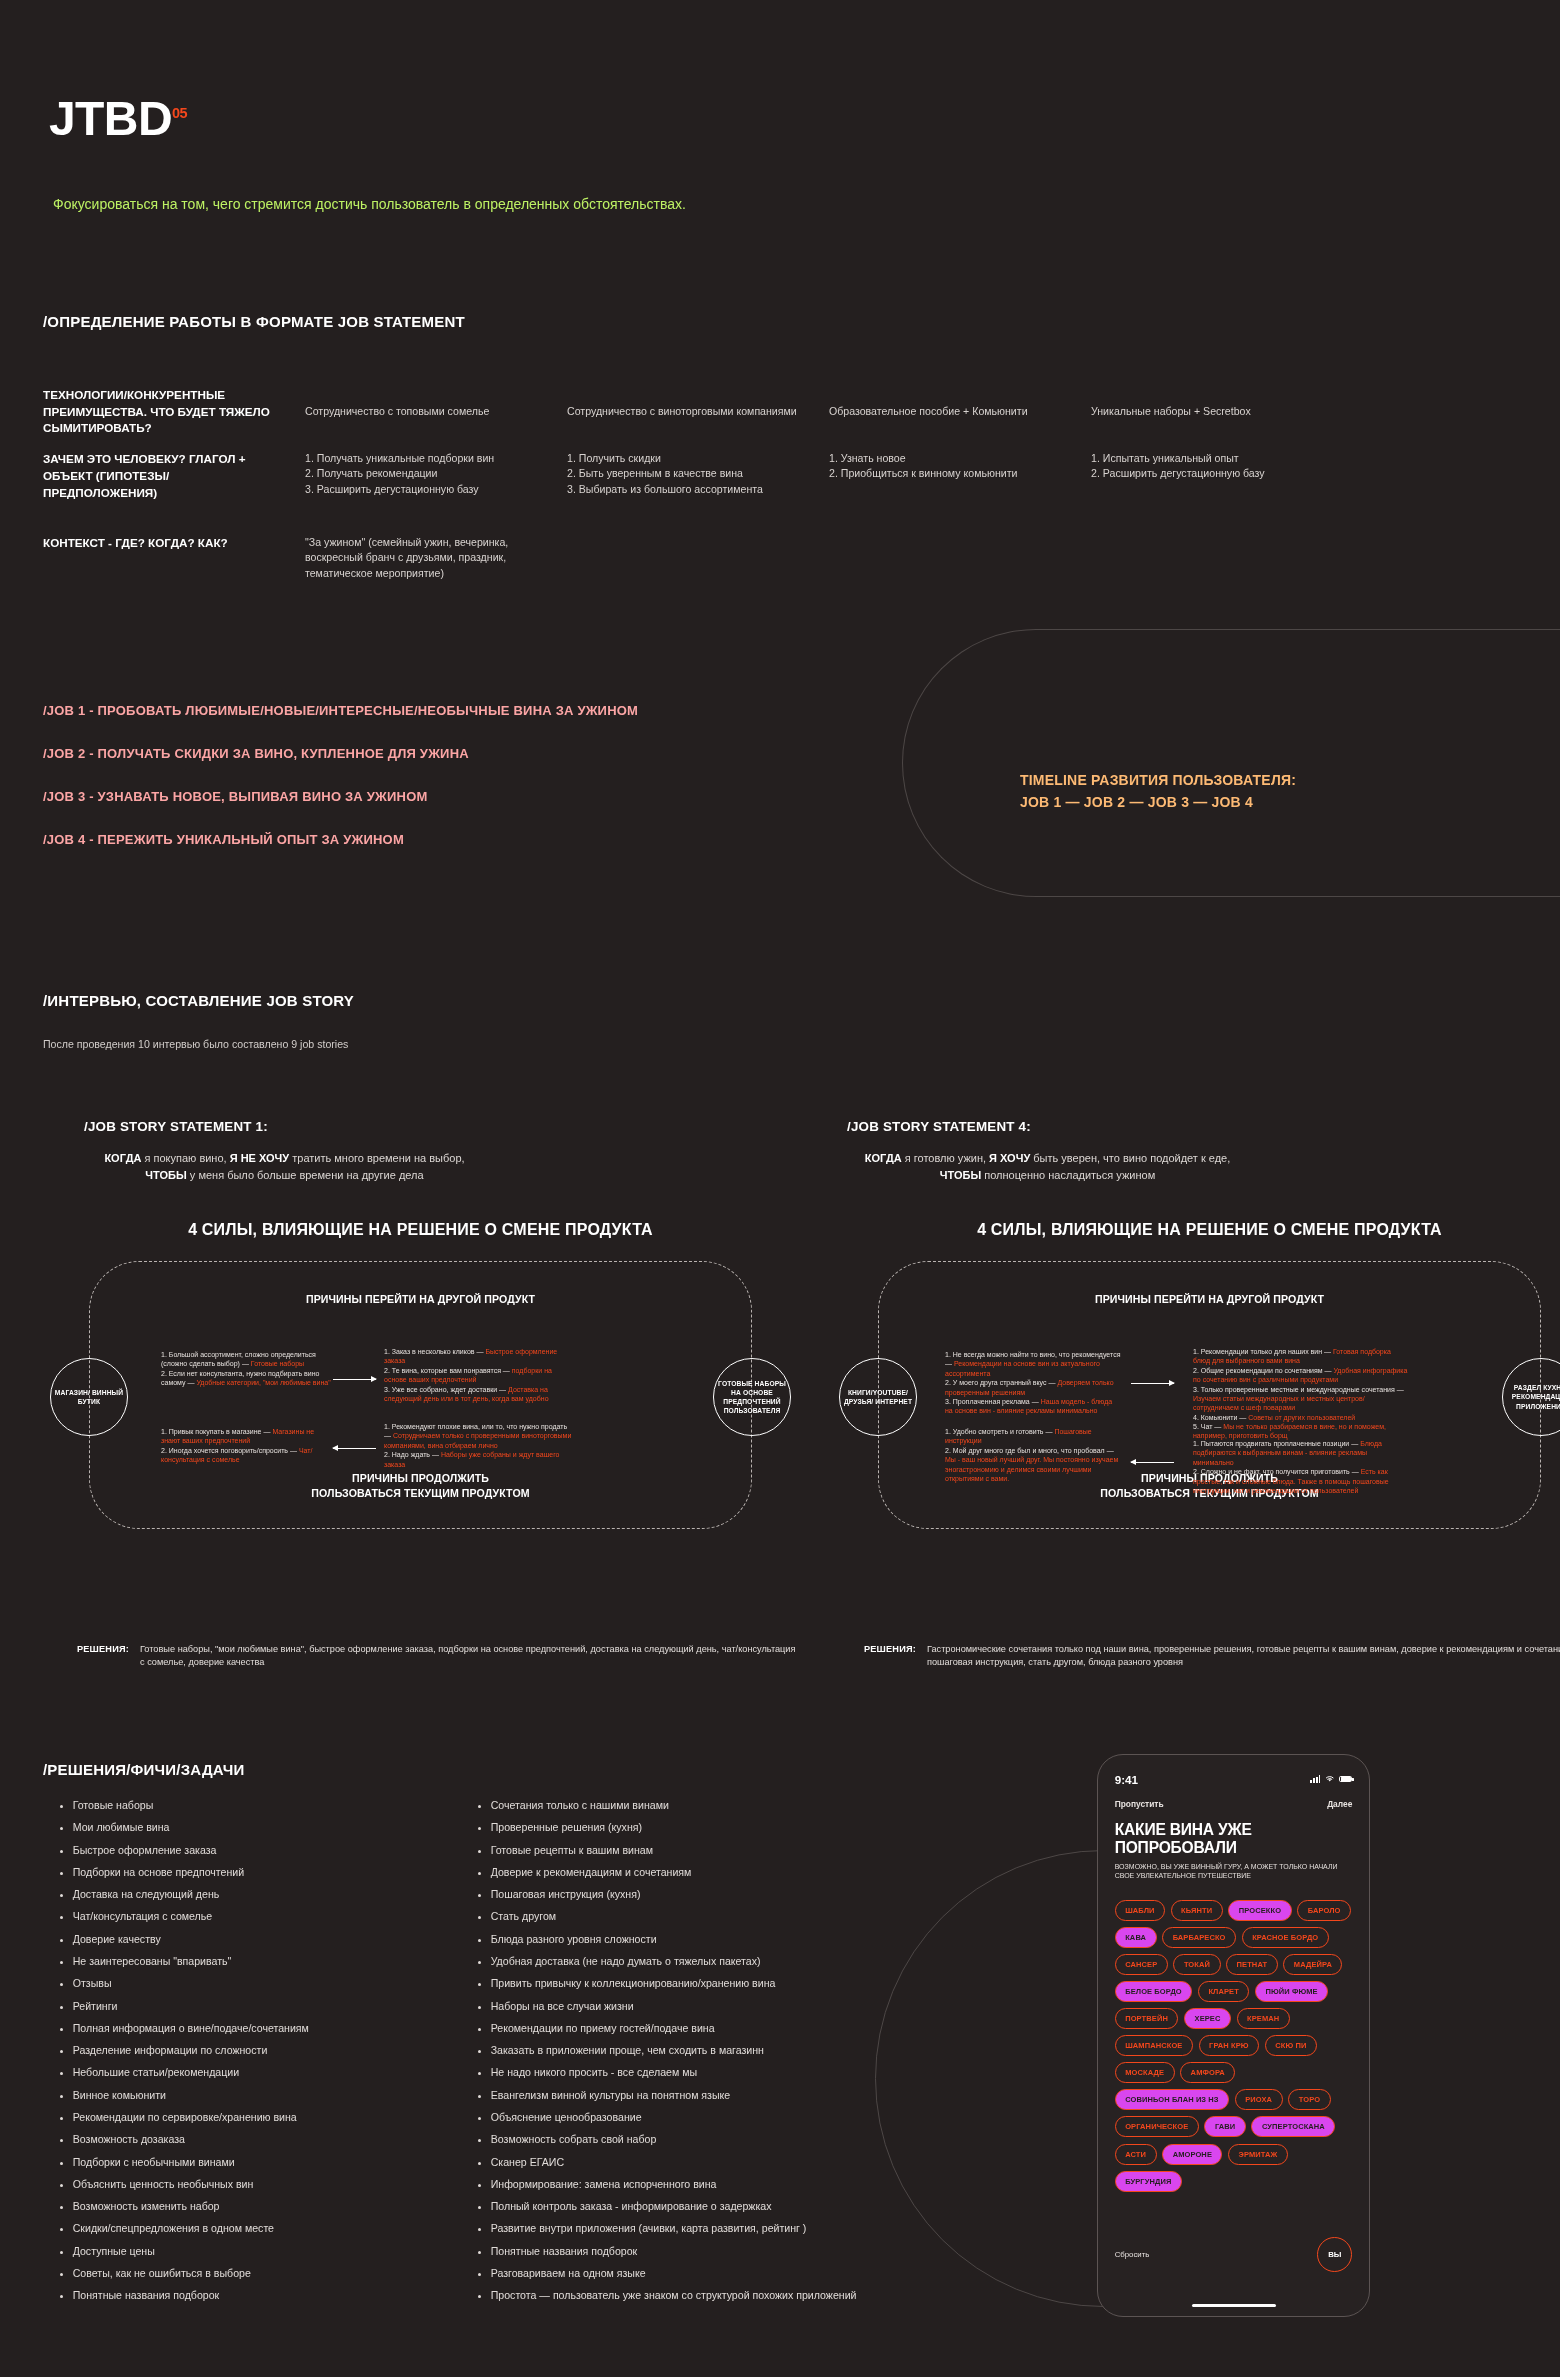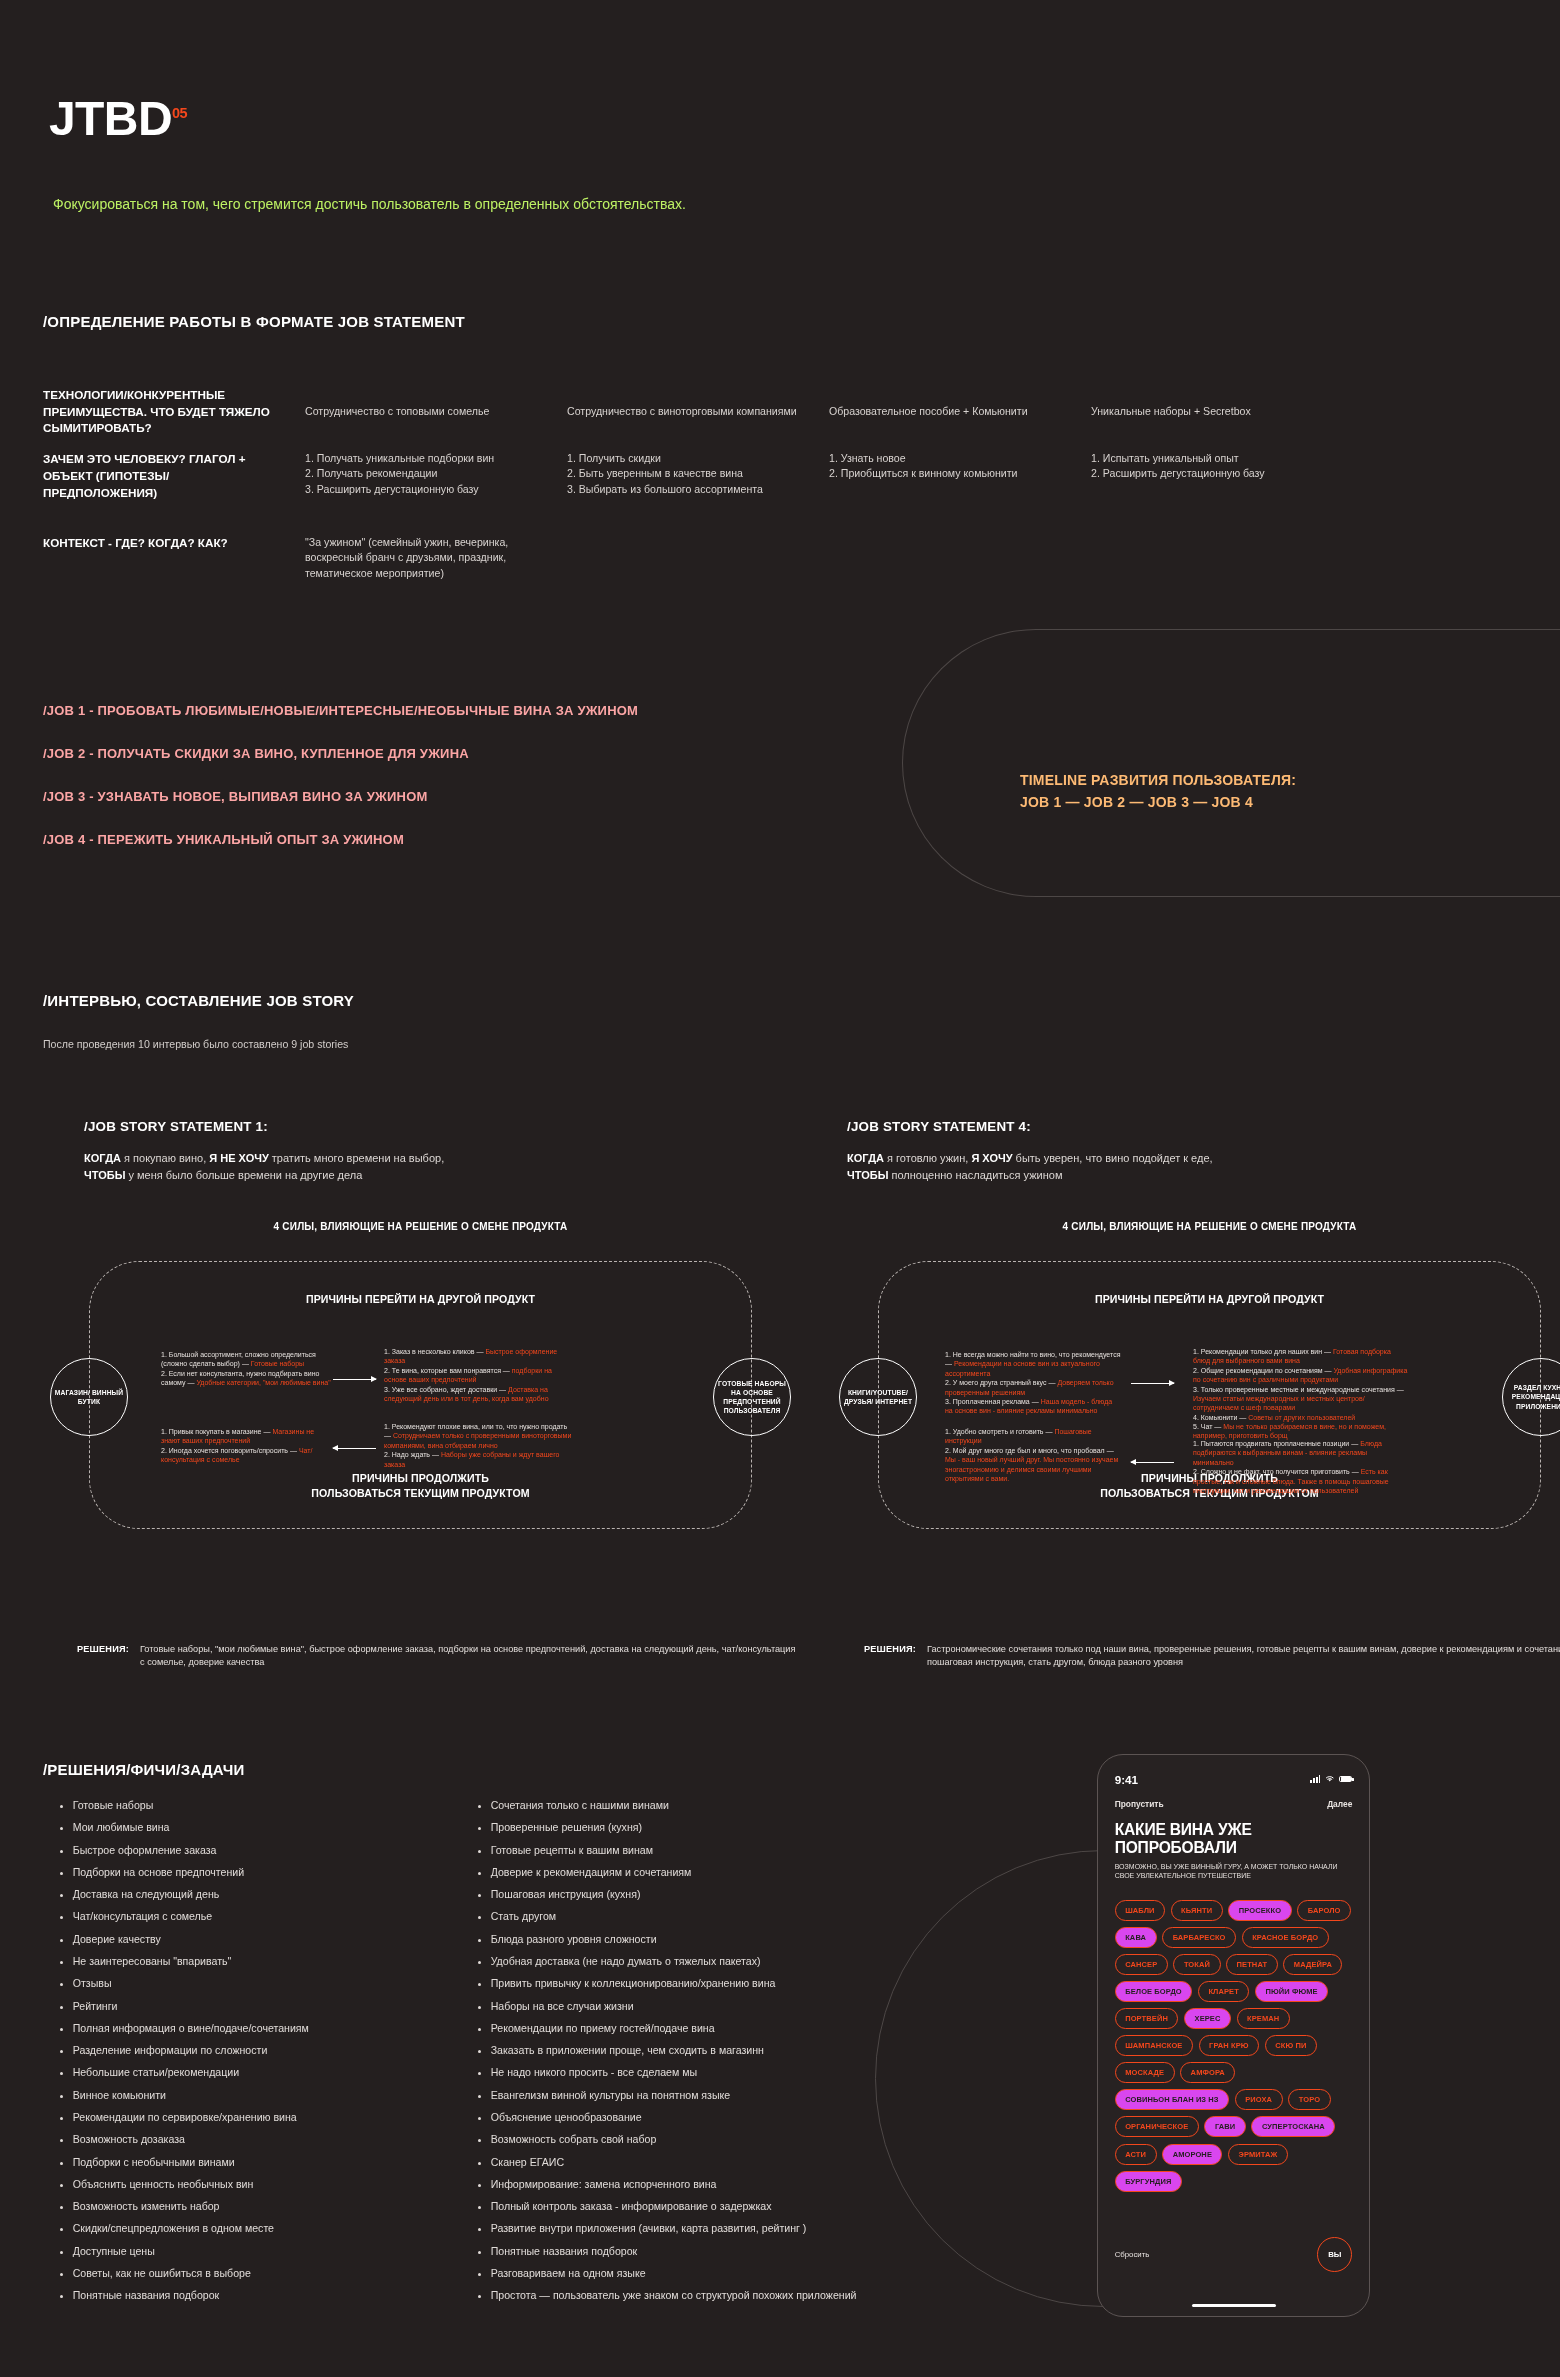--- a/index.html
+++ b/index.html
@@ -75,31 +75,31 @@
     font-size: 10.6px; color: #d2cdca; font-weight: 300;
   }
 
   .story { position: absolute; width: 702px; }
   .story.left  { left: 84px; top: 1119px; }
   .story.right { left: 847px; top: 1119px; }
   .story h3 {
     font-size: 13.4px; font-weight: 700; letter-spacing: 0.2px;
     text-transform: uppercase; color: #fff; margin-bottom: 15.6px;
   }
-  .story .body { font-size: 11px; line-height: 1.55; color: #ddd8d5; font-weight: 300; width: 401px;}
+  .story .body { font-size: 11px; line-height: 1.55; color: #ddd8d5; font-weight: 300; width: 401px; text-align: center;}
   .story .body b { font-weight: 700; color: #fff; }
 
   
   .forces { position: absolute; width: 741px; height: 357px; }
   .forces.left  { left: 50px;  top: 1221px; }
   .forces.right { left: 839px; top: 1221px; }
 
   .forces .ftitle {
     position: absolute; left: 0; right: 0; top: 0; text-align: center;
-    font-size: 10px; font-weight: 700; text-transform: uppercase; color: #fff;
+    font-size: 16px; font-weight: 700; text-transform: uppercase; color: #fff;
     letter-spacing: 0.2px;
   }
   .fbox {
     position: absolute; left: 39px; top: 40px; width: 663px; height: 268px;
     border: 1.1px dashed #b9b3b0; border-radius: 50px;
   }
   .fsub {
     position: absolute; left: 39px; width: 663px; text-align: center;
     font-size: 10.6px; font-weight: 700; line-height: 1.4; text-transform: uppercase;
     color: #fff; letter-spacing: 0.1px;

